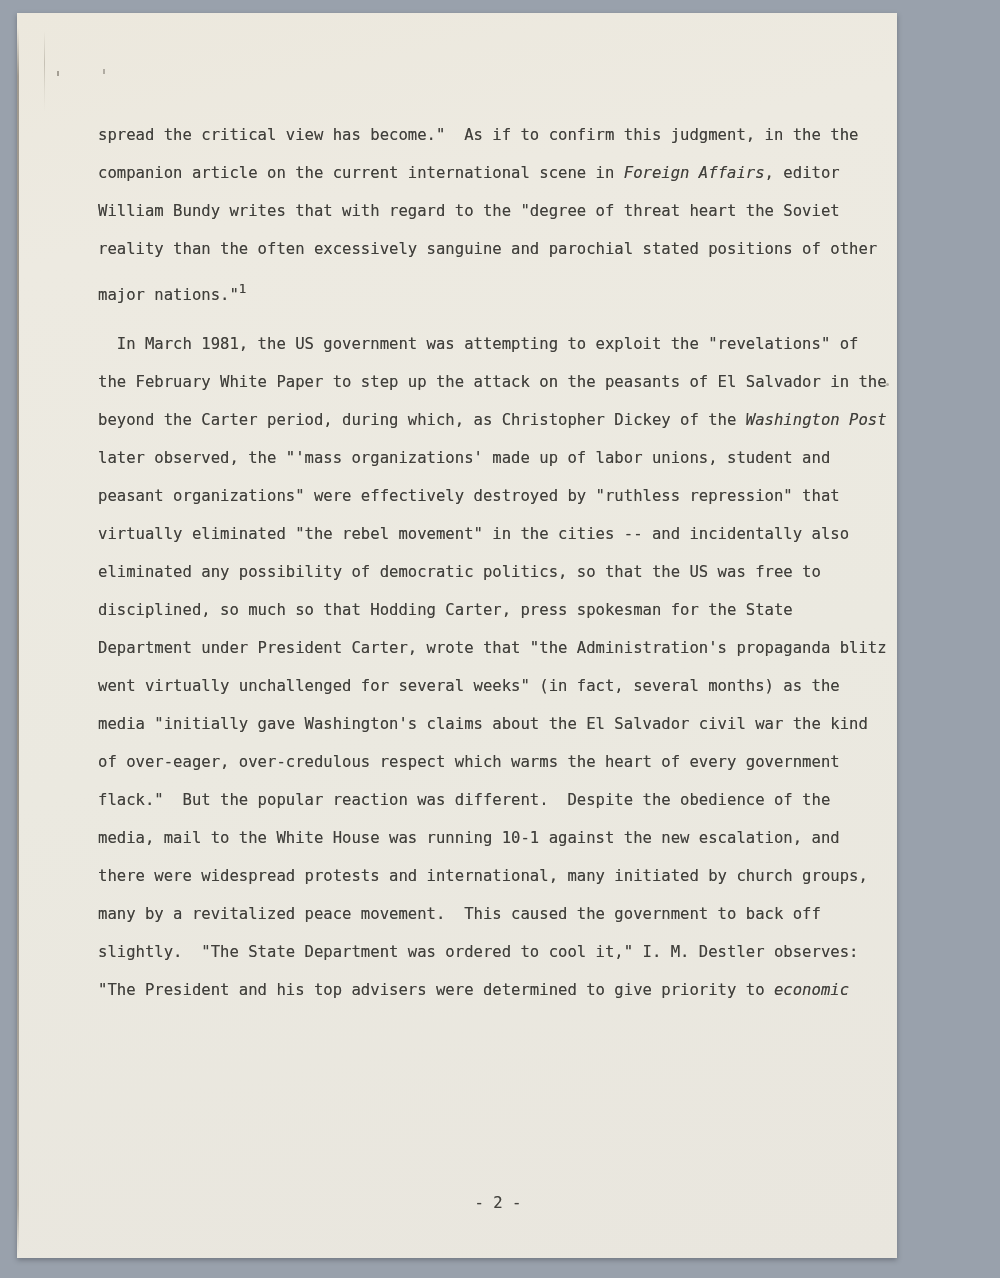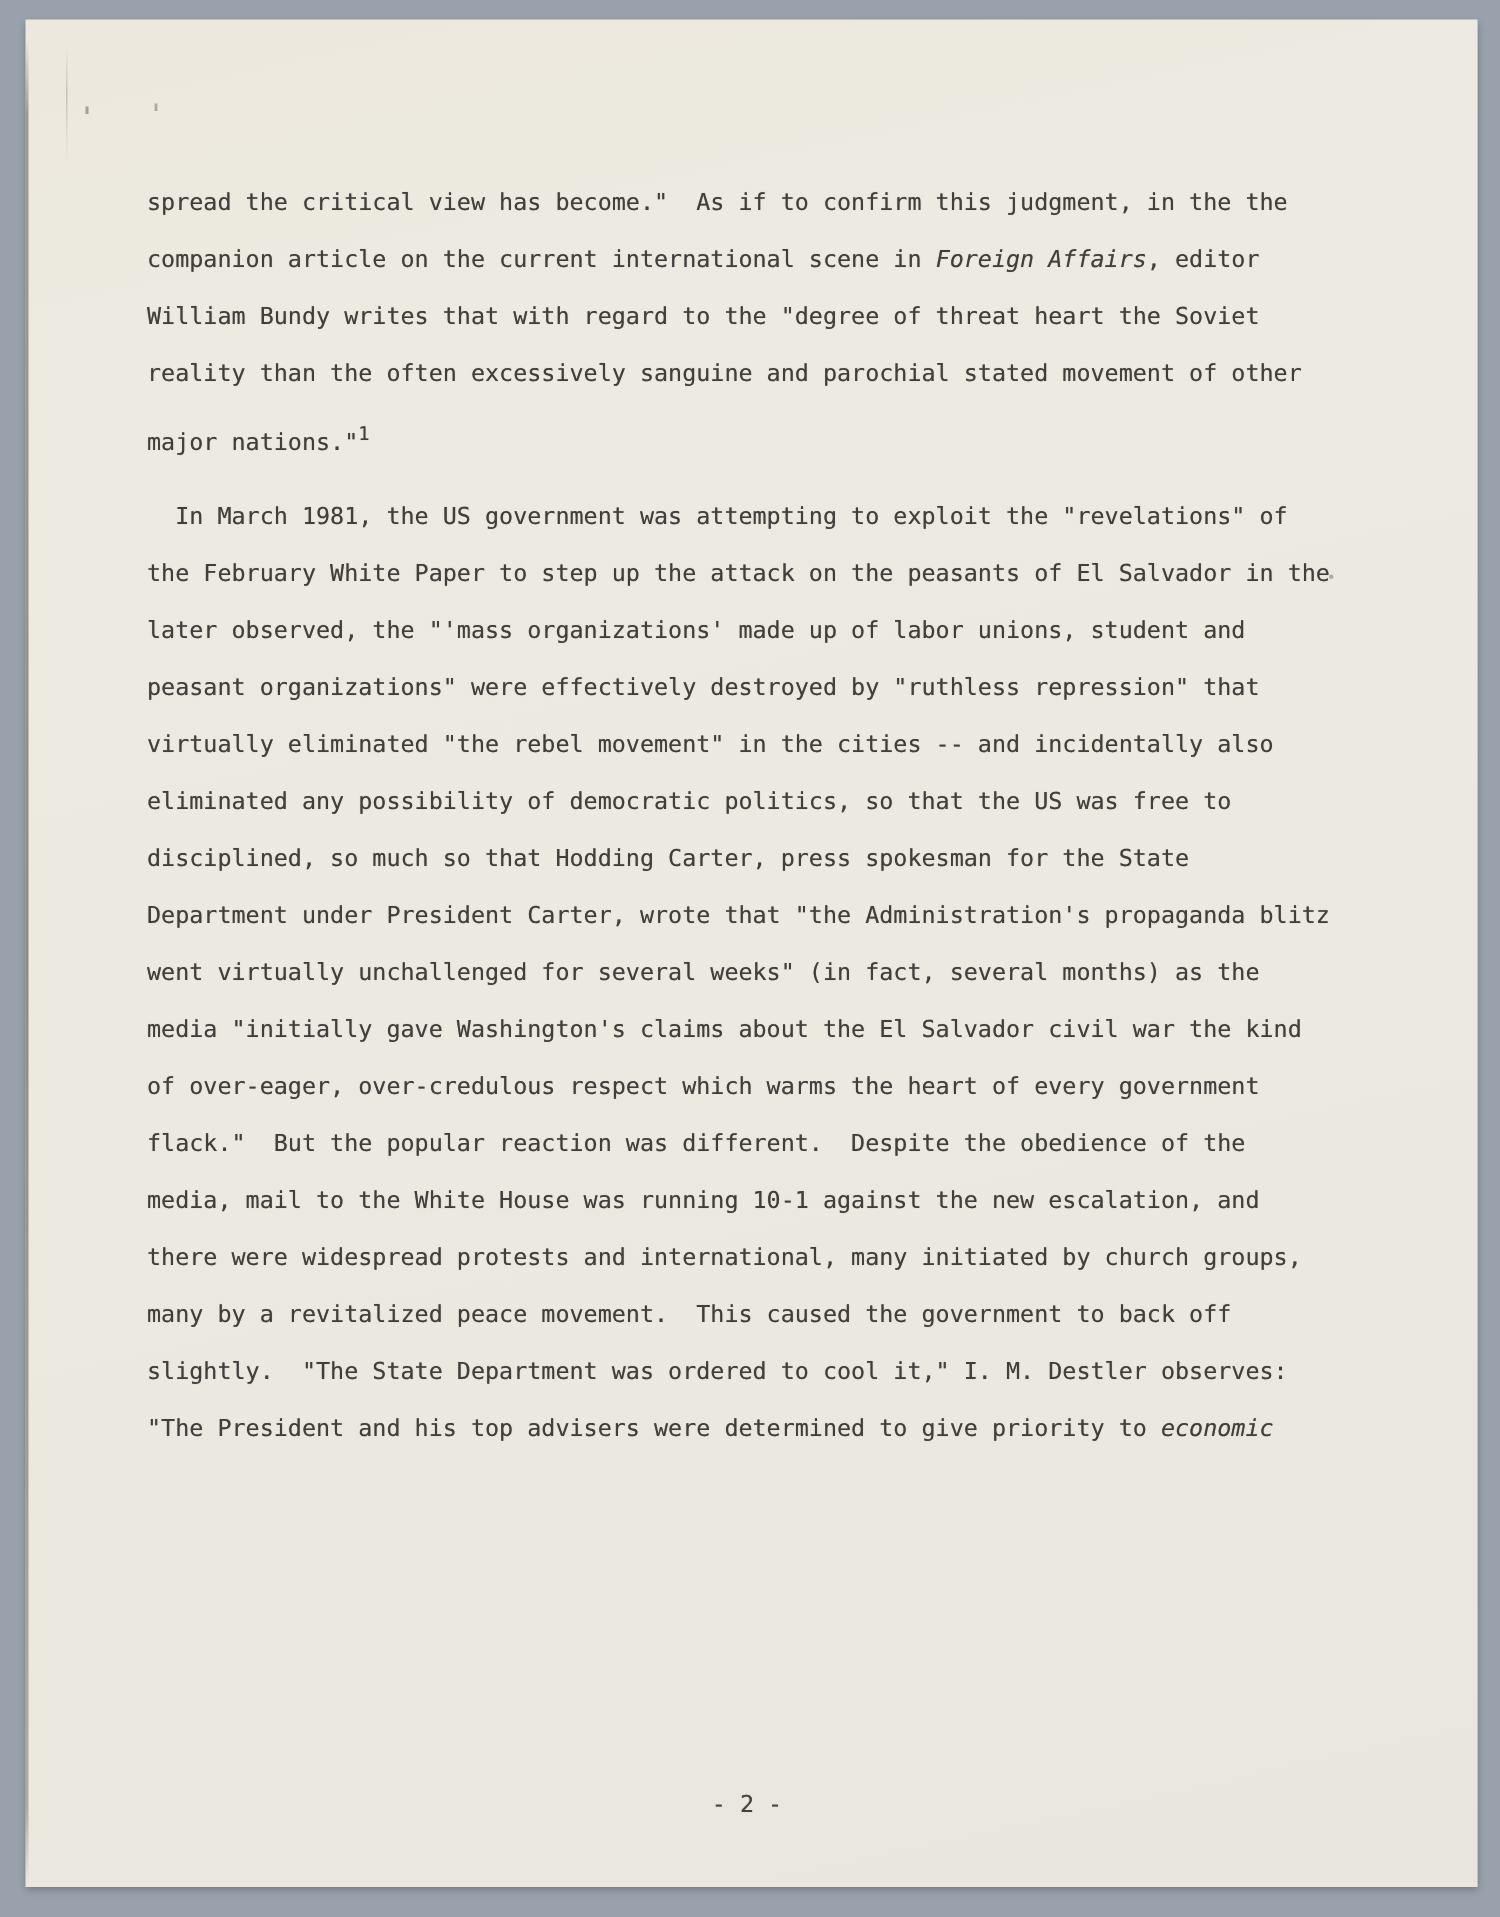--- a/index.html
+++ b/index.html
@@ -11,21 +11,21 @@
     height: 1278px;
     background: #99a1ac;
     position: relative;
     overflow: hidden;
     font-family: "DejaVu Sans Mono", "Liberation Mono", monospace;
   }
   .paper {
     position: absolute;
     left: 17px;
     top: 13px;
-    width: 968px;
+    width: 880px;
     height: 1245px;
     background: linear-gradient(168deg, #ece8dd 0%, #edeae1 18%, #ebe9e0 55%, #e9e6de 100%);
     box-shadow: 0 2px 5px rgba(35, 38, 45, 0.35);
   }
   .paper-edge-shadow {
     position: absolute;
     left: 0;
     top: 14px;
     bottom: 4px;
     width: 2px;
@@ -122,26 +122,27 @@
   <div class="crease"></div>
   <div class="tick-a"></div>
   <div class="tick-b"></div>
   <div class="stray-dot"></div>
 
   <div class="doc-text">
       <div class="paragraph p-first">
         <div class="line"><span>spread the critical view has become."  As if to confirm this judgment, in the the</span></div>
         <div class="line"><span>companion article on the current international scene in </span><span class="seg-i">Foreign Affairs</span><span>, editor</span></div>
         <div class="line"><span>William Bundy writes that with regard to the "degree of threat heart the Soviet</span></div>
-        <div class="line"><span>reality than the often excessively sanguine and parochial stated movement of other</span></div>
+        <div class="line"><span>reality than the often excessively sanguine and parochial stated positions of other</span></div>
         <div class="line"><span>major nations."</span><span class="seg-sup">1</span></div>
       </div>
       <div class="paragraph">
         <div class="line"><span>  In March 1981, the US government was attempting to exploit the "revelations" of</span></div>
         <div class="line"><span>the February White Paper to step up the attack on the peasants of El Salvador in the</span></div>
+        <div class="line"><span>beyond the Carter period, during which, as Christopher Dickey of the </span><span class="seg-i">Washington Post</span></div>
         <div class="line"><span>later observed, the "'mass organizations' made up of labor unions, student and</span></div>
         <div class="line"><span>peasant organizations" were effectively destroyed by "ruthless repression" that</span></div>
         <div class="line"><span>virtually eliminated "the rebel movement" in the cities -- and incidentally also</span></div>
         <div class="line"><span>eliminated any possibility of democratic politics, so that the US was free to</span></div>
         <div class="line"><span>disciplined, so much so that Hodding Carter, press spokesman for the State</span></div>
         <div class="line"><span>Department under President Carter, wrote that "the Administration's propaganda blitz</span></div>
         <div class="line"><span>went virtually unchallenged for several weeks" (in fact, several months) as the</span></div>
         <div class="line"><span>media "initially gave Washington's claims about the El Salvador civil war the kind</span></div>
         <div class="line"><span>of over-eager, over-credulous respect which warms the heart of every government</span></div>
         <div class="line"><span>flack."  But the popular reaction was different.  Despite the obedience of the</span></div>

